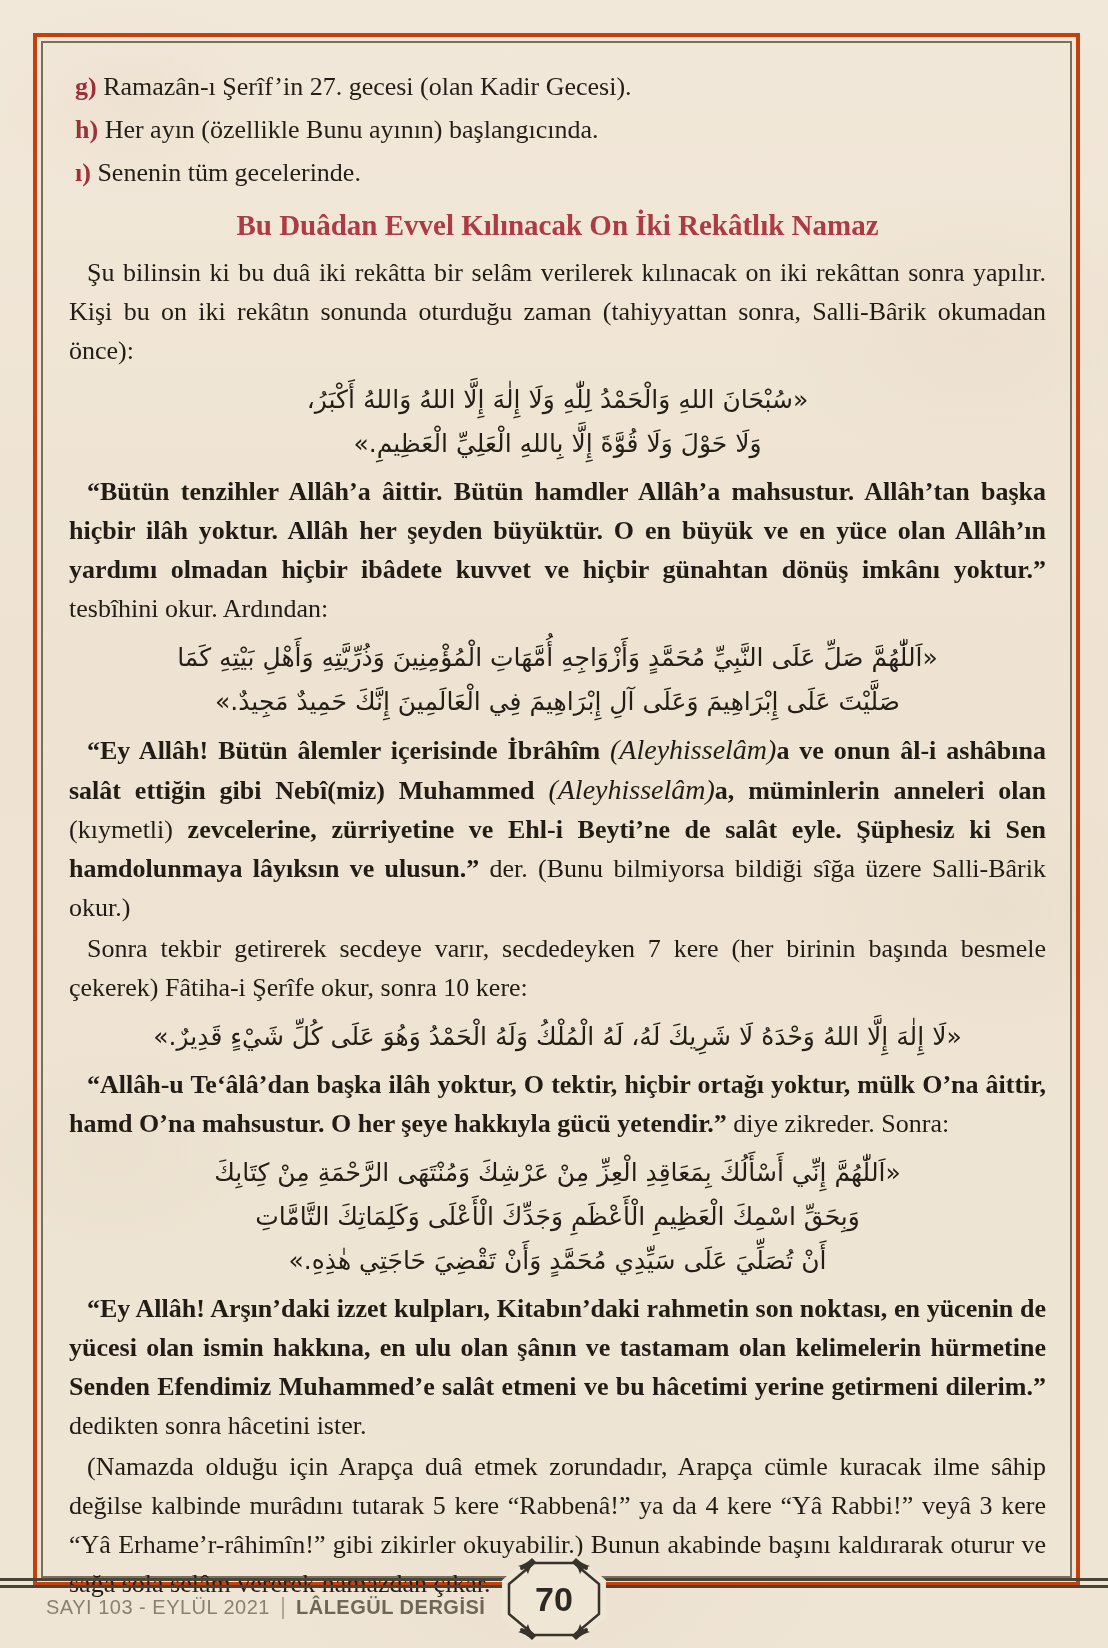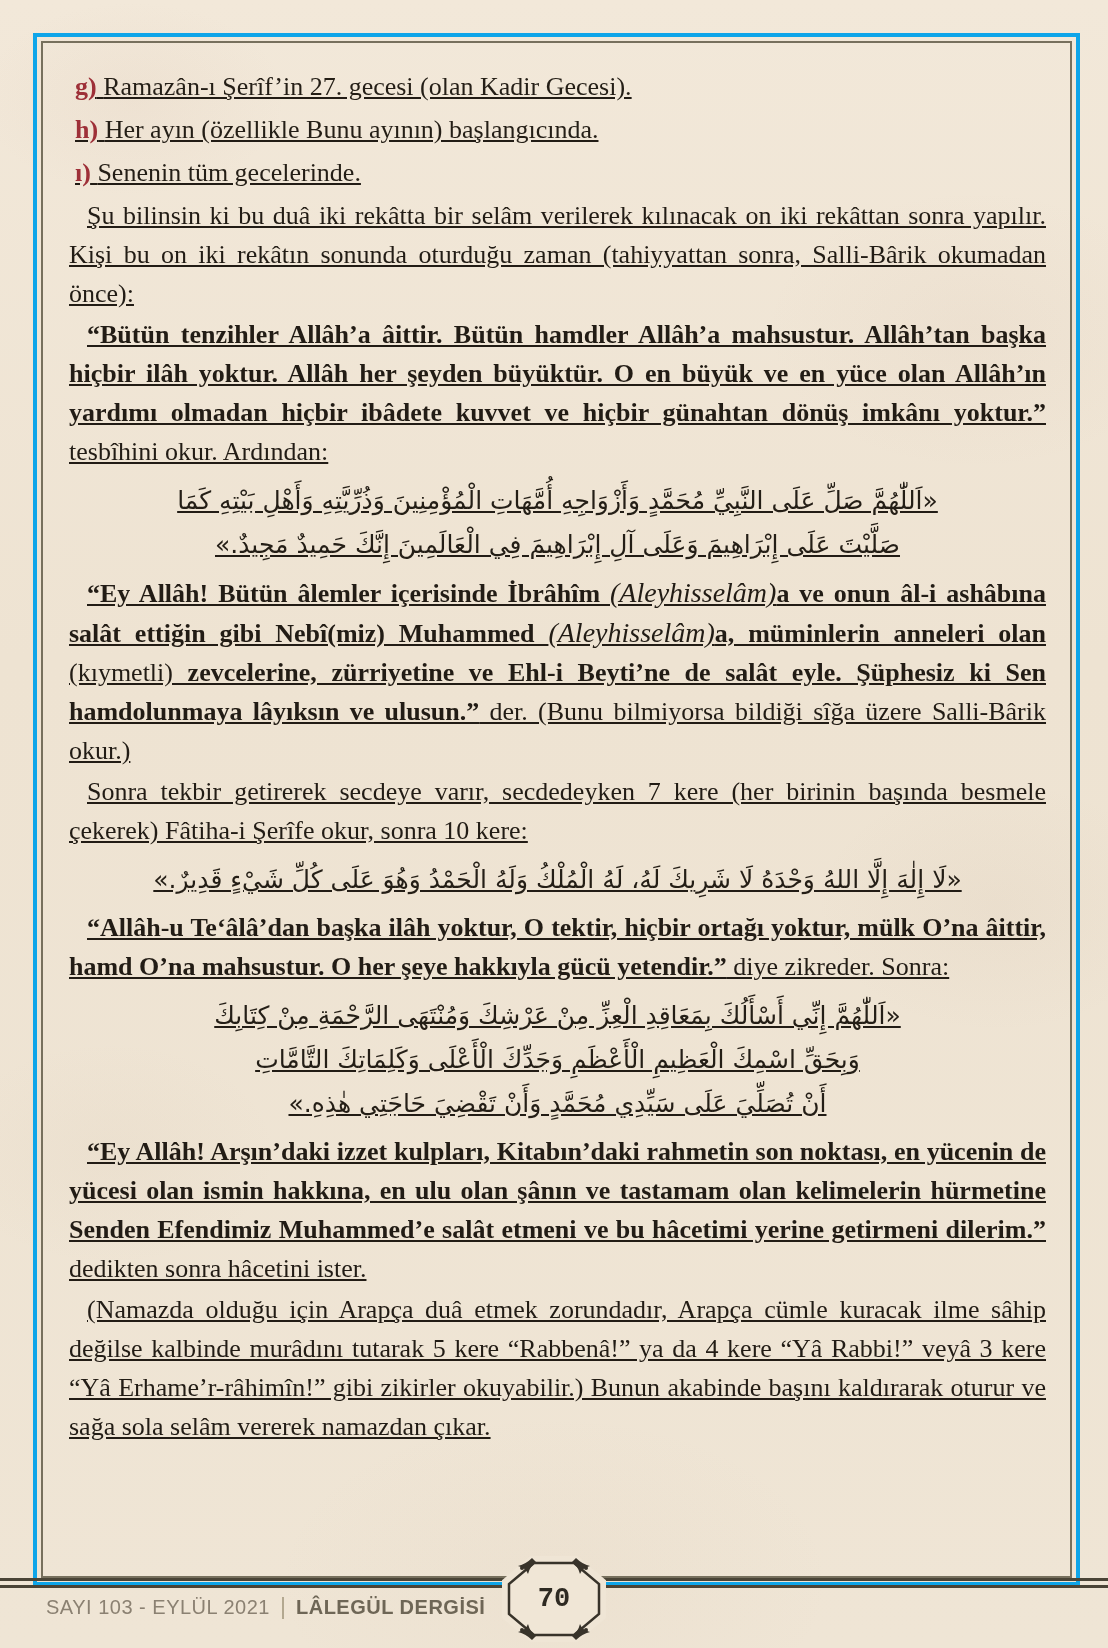--- a/index.html
+++ b/index.html
@@ -15,21 +15,21 @@
     background:
       radial-gradient(220px 140px at 12% 6%, rgba(190,150,130,.07), transparent 70%),
       radial-gradient(300px 200px at 88% 20%, rgba(180,140,120,.06), transparent 70%),
       radial-gradient(260px 180px at 90% 55%, rgba(170,140,115,.06), transparent 70%),
       radial-gradient(240px 160px at 10% 70%, rgba(180,150,120,.05), transparent 70%),
       radial-gradient(400px 240px at 50% 96%, rgba(185,155,125,.05), transparent 70%),
       linear-gradient(180deg,#f2e8d9 0%, #eee3d2 40%, #efe5d5 100%);
   }
   .frame{
     position:absolute;left:33px;top:33px;right:28px;bottom:62px;
-    border:4px solid #0ea5e9;z-index:1;background:transparent;text-decoration:underline;
+    border:4px solid #c2410c;z-index:1;background:transparent;
   }
   .frame::before{
     content:"";position:absolute;inset:4px;border:2px solid #77705d;pointer-events:none;
   }
   .content{
     position:relative;z-index:2;
     padding:30px 30px 0 32px;
     font-size:26px;line-height:39px;
   }
   .list-item{margin:0 0 3px 6px;line-height:40px;}
@@ -53,39 +53,44 @@
     position:absolute;left:0;right:0;top:1578px;height:4px;z-index:3;
     border-top:3px solid #4a4436;border-bottom:3px solid #4a4436;
   }
   .page-badge{
     position:absolute;left:50%;top:1556px;transform:translateX(-50%);
     width:104px;height:86px;z-index:4;text-align:center;
   }
   .page-badge svg{position:absolute;inset:0;width:100%;height:100%;}
   .page-badge .num{
     position:absolute;inset:0;display:flex;align-items:center;justify-content:center;
-    font-family:Liberation Mono, monospace;font-size:27px;font-weight:bold;color:#2e2a22;
+    font-family:Liberation Sans, sans-serif;font-size:34px;font-weight:bold;color:#2e2a22;
   }
   .footer-meta{
     position:absolute;left:46px;top:1596px;z-index:4;
     font-family:"Liberation Sans", sans-serif;font-size:20px;color:#8b8172;
     letter-spacing:.5px;display:flex;align-items:flex-end;gap:12px;
   }
   .footer-sep{display:inline-block;width:2px;height:22px;background:#b3a890;}
   .footer-mag{font-weight:bold;color:#6e6656;}
 </style>
 </head>
 <body>
 
 <div class="frame">
   <div class="content" id="content">
       <p class="list-item"><span class="list-label">g)</span> <span class="list-text">Ramazân-ı Şerîf’in 27. gecesi (olan Kadir Gecesi).</span></p>
       <p class="list-item"><span class="list-label">h)</span> <span class="list-text">Her ayın (özellikle Bunu ayının) başlangıcında.</span></p>
       <p class="list-item"><span class="list-label">ı)</span> <span class="list-text">Senenin tüm gecelerinde.</span></p>
+      <h2 class="section-heading">Bu Duâdan Evvel Kılınacak On İki Rekâtlık Namaz</h2>
       <p class="para"><span class="seg-r">Şu bilinsin ki bu duâ iki rekâtta bir selâm verilerek kılınacak on iki rekâttan sonra yapılır. Kişi bu on iki rekâtın sonunda oturduğu zaman (tahiyyattan sonra, Salli-Bârik okumadan önce):</span></p>
+      <div class="arabic-block">
+        <div class="arabic-line" dir="rtl">«سُبْحَانَ اللهِ وَالْحَمْدُ لِلّٰهِ وَلَا إِلٰهَ إِلَّا اللهُ وَاللهُ أَكْبَرُ،</div>
+        <div class="arabic-line" dir="rtl">وَلَا حَوْلَ وَلَا قُوَّةَ إِلَّا بِاللهِ الْعَلِيِّ الْعَظِيمِ.»</div>
+      </div>
       <p class="para"><span class="seg-b">“Bütün tenzihler Allâh’a âittir. Bütün hamdler Allâh’a mahsustur. Allâh’tan başka hiçbir ilâh yoktur. Allâh her şeyden büyüktür. O en büyük ve en yüce olan Allâh’ın yardımı olmadan hiçbir ibâdete kuvvet ve hiçbir günahtan dönüş imkânı yoktur.”</span><span class="seg-r"> tesbîhini okur. Ardından:</span></p>
       <div class="arabic-block">
         <div class="arabic-line" dir="rtl">«اَللّٰهُمَّ صَلِّ عَلَى النَّبِيِّ مُحَمَّدٍ وَأَزْوَاجِهِ أُمَّهَاتِ الْمُؤْمِنِينَ وَذُرِّيَّتِهِ وَأَهْلِ بَيْتِهِ كَمَا</div>
         <div class="arabic-line" dir="rtl">صَلَّيْتَ عَلَى إِبْرَاهِيمَ وَعَلَى آلِ إِبْرَاهِيمَ فِي الْعَالَمِينَ إِنَّكَ حَمِيدٌ مَجِيدٌ.»</div>
       </div>
       <p class="para"><span class="seg-b">“Ey Allâh! Bütün âlemler içerisinde İbrâhîm </span><span class="seg-i">(Aleyhisselâm)</span><span class="seg-b">a ve onun âl-i ashâbına salât ettiğin gibi Nebî(miz) Muhammed </span><span class="seg-i">(Aleyhisselâm)</span><span class="seg-b">a, müminlerin anneleri olan </span><span class="seg-r">(kıymetli)</span><span class="seg-b"> zevcelerine, zürriyetine ve Ehl-i Beyti’ne de salât eyle. Şüphesiz ki Sen hamdolunmaya lâyıksın ve ulusun.”</span><span class="seg-r"> der. (Bunu bilmiyorsa bildiği sîğa üzere Salli-Bârik okur.)</span></p>
       <p class="para"><span class="seg-r">Sonra tekbir getirerek secdeye varır, secdedeyken 7 kere (her birinin başında besmele çekerek) Fâtiha-i Şerîfe okur, sonra 10 kere:</span></p>
       <div class="arabic-block">
         <div class="arabic-line" dir="rtl">«لَا إِلٰهَ إِلَّا اللهُ وَحْدَهُ لَا شَرِيكَ لَهُ، لَهُ الْمُلْكُ وَلَهُ الْحَمْدُ وَهُوَ عَلَى كُلِّ شَيْءٍ قَدِيرٌ.»</div>
       </div>

